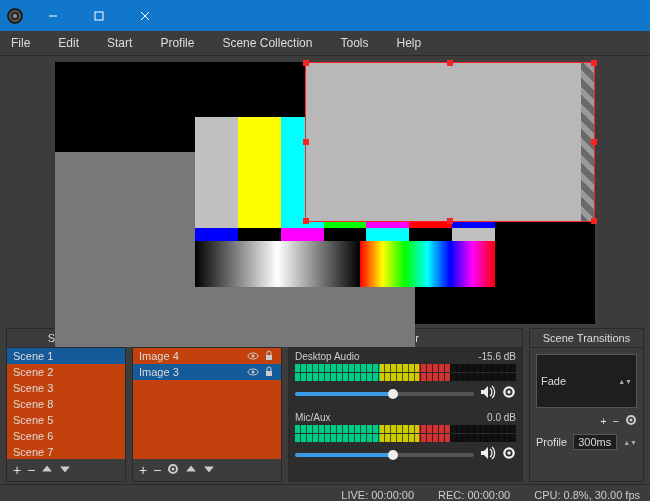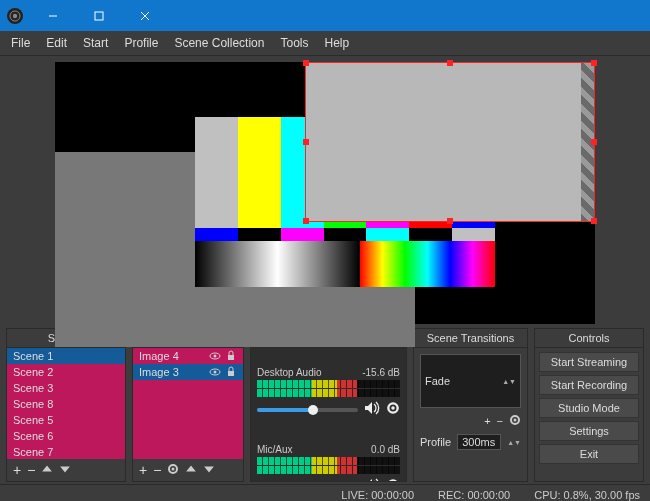--- a/index.html
+++ b/index.html
@@ -4,47 +4,47 @@
 <style>
   * { box-sizing: border-box; margin: 0; padding: 0; font-family: "Segoe UI", sans-serif; }
   html,body { width:650px; height:501px; overflow:hidden; background:#000; }
   .titlebar { height:31px; background:#1177cc; display:flex; align-items:center; color:#fff; font-size:12px; }
   .titlebar .icon { width:16px; height:16px; margin:0 7px; border-radius:50%; background:#222; display:flex; align-items:center; justify-content:center; }
   .titlebar .icon svg { width:12px; height:12px; }
   .titlebar .title { flex:1; }
   .winbtns { display:flex; height:100%; }
   .winbtn { width:46px; display:flex; align-items:center; justify-content:center; color:#fff; }
   .winbtn svg { width:10px; height:10px; stroke:#fff; stroke-width:1; fill:none; }
-  .menubar { height:22px; background:#3c3c3c; display:flex; align-items:center; padding:12px 4px; color:#ddd; font-size:12px; gap:2px; border-bottom:1px solid #2a2a2a;}
+  .menubar { height:22px; background:#3c3c3c; display:flex; align-items:center; padding:12px 4px; color:#ddd; font-size:12px; gap:14px; border-bottom:1px solid #2a2a2a;}
   .menubar span { padding:2px 7px; }
   .body { background:#3c3c3c; height:calc(100% - 31px - 22px - 20px); display:flex; flex-direction:column; }
   .preview-wrap { flex:1; padding:6px 8px 0 8px; }
   .preview { position:relative; width:100%; height:100%; background:#3c3c3c; }
   .canvas { position:absolute; left:50%; top:0; transform:translateX(-50%); width:540px; height:100%; background:#000; }
   .src-gray { position:absolute; background:#787878; }
   .bars { position:absolute; display:flex; }
   .bars div { flex:1; }
   .selbox { position:absolute; border:1px solid #ff2222; }
   .handle { position:absolute; width:6px; height:6px; background:#ff2222; transform:translate(-50%,-50%); }
   .stripes { position:absolute; right:0; top:0; width:14px; height:100%;
     background:repeating-linear-gradient(45deg,#6a6a6a 0 6px,#9a9a9a 6px 12px); }
 
   .panels { display:flex; height:160px; padding:4px 6px 2px 6px; gap:6px; }
   .panel { background:#3c3c3c; display:flex; flex-direction:column; border:1px solid #2a2a2a;}
   .panel-h { text-align:center; font-size:11px; color:#ddd; padding:3px 0; background:#3c3c3c; border-bottom:1px solid #2a2a2a;}
-  .panel-b { flex:1; background:#be185d; overflow:hidden; position:relative; }
+  .panel-b { flex:1; background:#c2410c; overflow:hidden; position:relative; }
   .panel-f { height:22px; display:flex; align-items:center; gap:6px; padding:0 6px; color:#ddd; font-size:14px; background:#3c3c3c;}
   .listitem { font-size:11px; color:#ddd; padding:2px 6px; display:flex; align-items:center; }
   .listitem.sel { background:#155a99; }
   .src-row { justify-content:space-between; }
   .src-icons { display:flex; gap:4px; font-size:11px; }
   .ico { width:12px; height:12px; display:inline-flex; align-items:center; justify-content:center; }
   .ico svg { width:12px; height:12px; fill:#ccc; }
 
-  .mixer-ch { padding:19px 6px 6px 6px; }
+  .mixer-ch { padding:3px 6px 6px 6px; }
   .mixer-top { display:flex; justify-content:space-between; font-size:10px; color:#ccc; }
   .meter { height:8px; margin-top:2px; background:#111; position:relative; }
   .meter .fill { position:absolute; left:0; top:0; bottom:0;
     background:linear-gradient(to right,#0c8 0%,#0c8 55%,#cc0 55%,#cc0 80%,#c33 80%,#c33 100%); }
   .meter .ticks { position:absolute; inset:0; background:repeating-linear-gradient(to right, transparent 0 5px, rgba(0,0,0,.6) 5px 6px);}
   .mixer-row2 { display:flex; align-items:center; gap:6px; margin-top:4px; }
   .slider { flex:1; height:4px; background:#555; position:relative; border-radius:2px;}
   .slider .fill { position:absolute; left:0; top:0; bottom:0; background:#3a9be6; border-radius:2px;}
   .slider .thumb { position:absolute; top:50%; width:10px; height:10px; background:#eee; border-radius:50%; transform:translate(-50%,-50%); }
 
@@ -166,21 +166,21 @@
         <span class="iconbtn">−</span>
         <span class="iconbtn"><svg width="12" height="12" viewBox="0 0 10 10">
               <path d="M5 2 L9 7 L1 7 Z" fill="#ccc"></path>
             </svg></span>
         <span class="iconbtn"><svg width="12" height="12" viewBox="0 0 10 10">
               <path d="M5 8 L1 3 L9 3 Z" fill="#ccc"></path>
             </svg></span>
       </div>
     </div>
 
-    <div class="panel" style="width:112px">
+    <div class="panel" style="width:150px">
       <div class="panel-h">Sources</div>
       <div class="panel-b" id="sources-list">
           <div class="listitem src-row">
             <span>Image 4</span>
             <span class="src-icons">
               <span class="ico">
                 <svg viewBox="0 0 12 12">
                   <ellipse cx="6" cy="6" rx="5" ry="3" fill="none" stroke="#ccc" stroke-width="1"></ellipse>
                   <circle cx="6" cy="6" r="1.5" fill="#ccc"></circle>
                 </svg>
@@ -305,30 +305,20 @@
               </svg></span>
         </div>
         <div class="trans-row" style="justify-content:flex-start">
           <span>Profile</span>
           <span class="numbox">300ms</span>
           <span class="updown">▲▼</span>
         </div>
       </div>
     </div>
 
-    <div class="panel" style="width:110px">
-      <div class="panel-h">Controls</div>
-      <div class="ctrl-b" id="controls-list">
-          <div class="btn">Start Streaming</div>
-          <div class="btn">Start Recording</div>
-          <div class="btn">Studio Mode</div>
-          <div class="btn">Settings</div>
-          <div class="btn">Exit</div>
-        </div>
-    </div>
 
   </div>
 </div>
 
 <div class="status">
   <span>LIVE: 00:00:00</span>
   <span>REC: 00:00:00</span>
   <span>CPU: 0.8%, 30.00 fps</span>
 </div>
 

